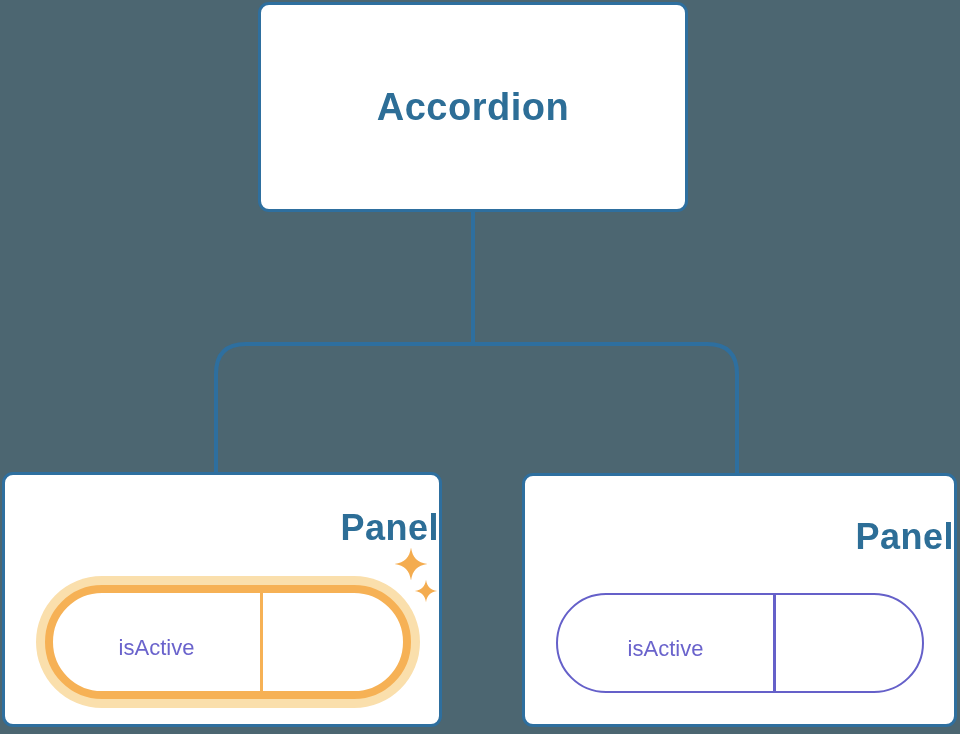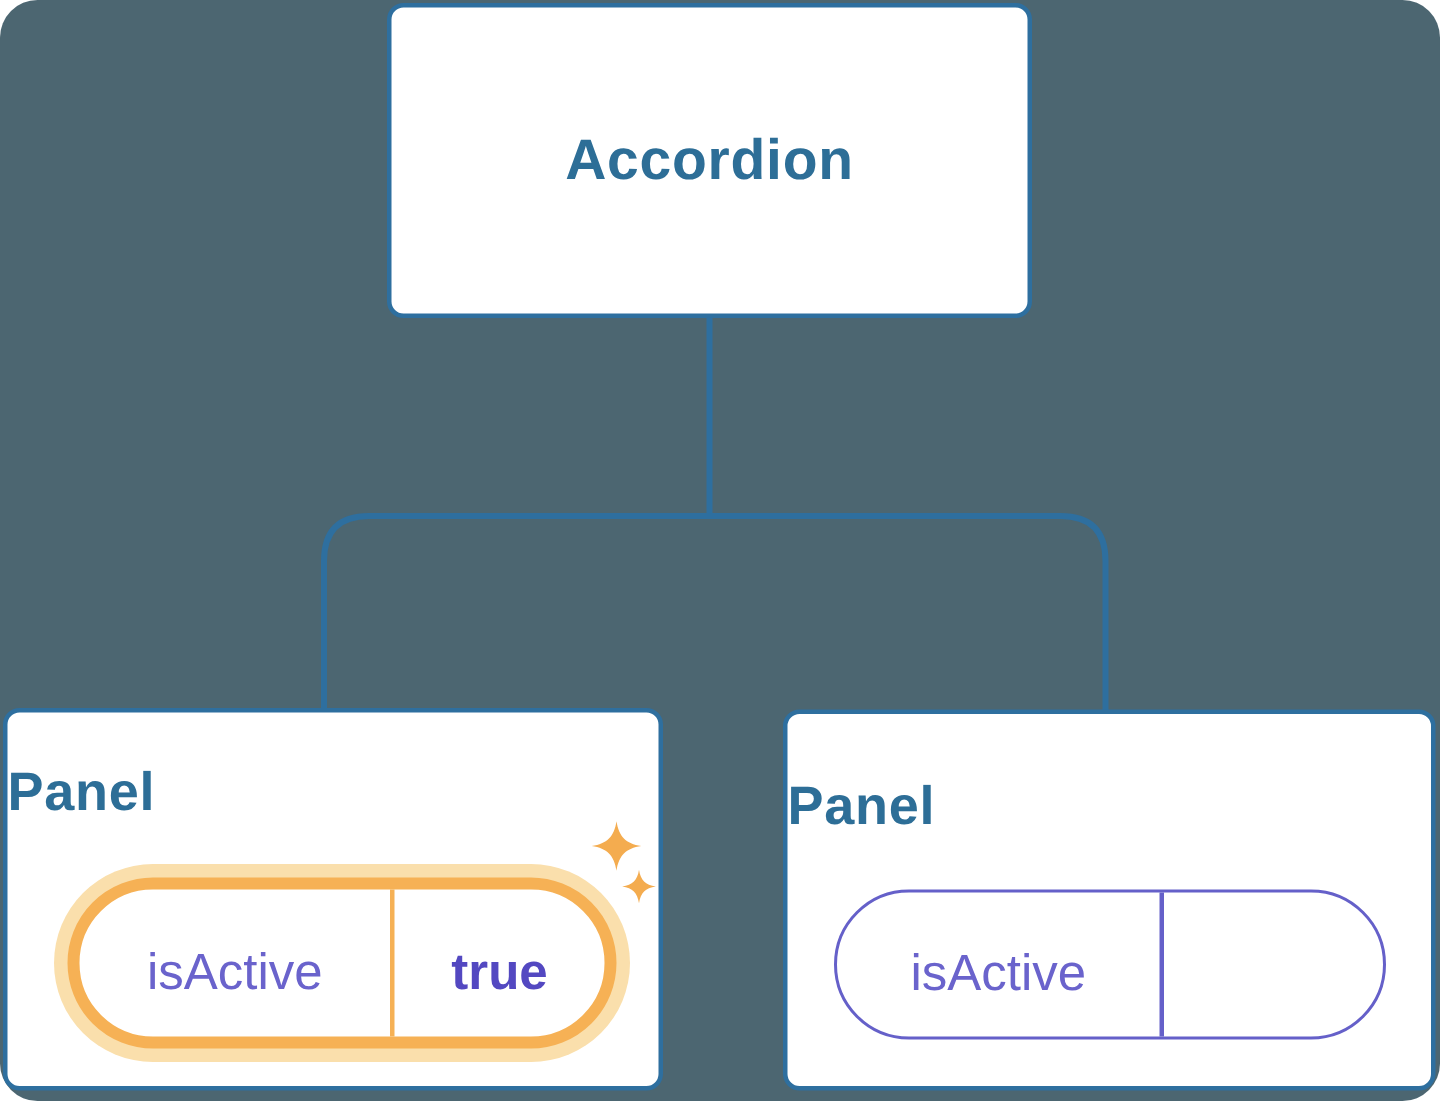--- a/index.html
+++ b/index.html
@@ -18,21 +18,20 @@
   html, body { width: 960px; height: 734px; }
   body {
     font-family: "Liberation Sans", "DejaVu Sans", sans-serif;
     overflow: hidden;
   }
   .scene {
     position: relative;
     width: 960px;
     height: 734px;
     background: var(--background);
-    border-radius: 25px;
   }
   .connector-svg {
     position: absolute;
     left: 0; top: 0;
     width: 960px; height: 734px;
     pointer-events: none;
   }
   .node {
     position: absolute;
     background: var(--node-fill);
@@ -50,21 +49,21 @@
     color: var(--title-blue);
     font-size: 38px;
     font-weight: 600;
     letter-spacing: 0.5px;
   }
   .panel-node-0 { left: 2px;   top: 472px; width: 440px; height: 255px; }
   .panel-node-1 { left: 522px; top: 473px; width: 435px; height: 254px; }
   .panel-title {
     position: absolute;
     left: 0; right: 0;
-    text-align: left;
+    text-align: right;
     color: var(--title-blue);
     font-size: 36px;
     font-weight: 600;
     letter-spacing: 0.5px;
   }
   .panel-node-0 .panel-title { top: 32px; }
   .panel-node-1 .panel-title { top: 40px; }
   .state-pill {
     position: absolute;
     background: var(--node-fill);
@@ -81,21 +80,21 @@
   .pill-inactive {
     left: 31px; top: 117px;
     width: 368px; height: 100px;
     border: 2.5px solid var(--pill-border-purple);
     border-radius: 50px;
   }
   .pill-cell {
     display: flex;
     align-items: center;
     justify-content: center;
-    font-size: 34px;
+    font-size: 22px;
     color: var(--state-purple);
     margin-top: 12px;
   }
   .pill-active .cell-name    { width: 207px; }
   .pill-active .cell-value   { flex: 1; font-weight: 700; color: var(--state-value-purple); }
   .pill-inactive .cell-name  { width: 215px; }
   .pill-inactive .cell-value { flex: 1; }
   .pill-divider {
     width: 3px;
     align-self: stretch;
@@ -122,21 +121,20 @@
   <div class="node root-node">
     <span class="root-label">Accordion</span>
   </div>
 
   <div class="node panel-node-0">
     <div class="panel-title">Panel</div>
 
     <div class="state-pill pill-active">
       <div class="pill-cell cell-name">isActive</div>
       <div class="pill-divider"></div>
-      <div class="pill-cell cell-value">true</div>
     </div>
 
     <svg class="sparkles" viewBox="0 0 54 64" xmlns="http://www.w3.org/2000/svg">
       <path fill="#F4AC4F" transform="translate(22,21)" d="M0 -16.5 C1.6 -6.2 6.2 -1.6 16.5 0 C6.2 1.6 1.6 6.2 0 16.5 C-1.6 6.2 -6.2 1.6 -16.5 0 C-6.2 -1.6 -1.6 -6.2 0 -16.5 Z"></path>
       <path fill="#F4AC4F" transform="translate(37,48) scale(0.68)" d="M0 -16.5 C1.6 -6.2 6.2 -1.6 16.5 0 C6.2 1.6 1.6 6.2 0 16.5 C-1.6 6.2 -6.2 1.6 -16.5 0 C-6.2 -1.6 -1.6 -6.2 0 -16.5 Z"></path>
     </svg>
   </div>
 
   <div class="node panel-node-1">
     <div class="panel-title">Panel</div>

